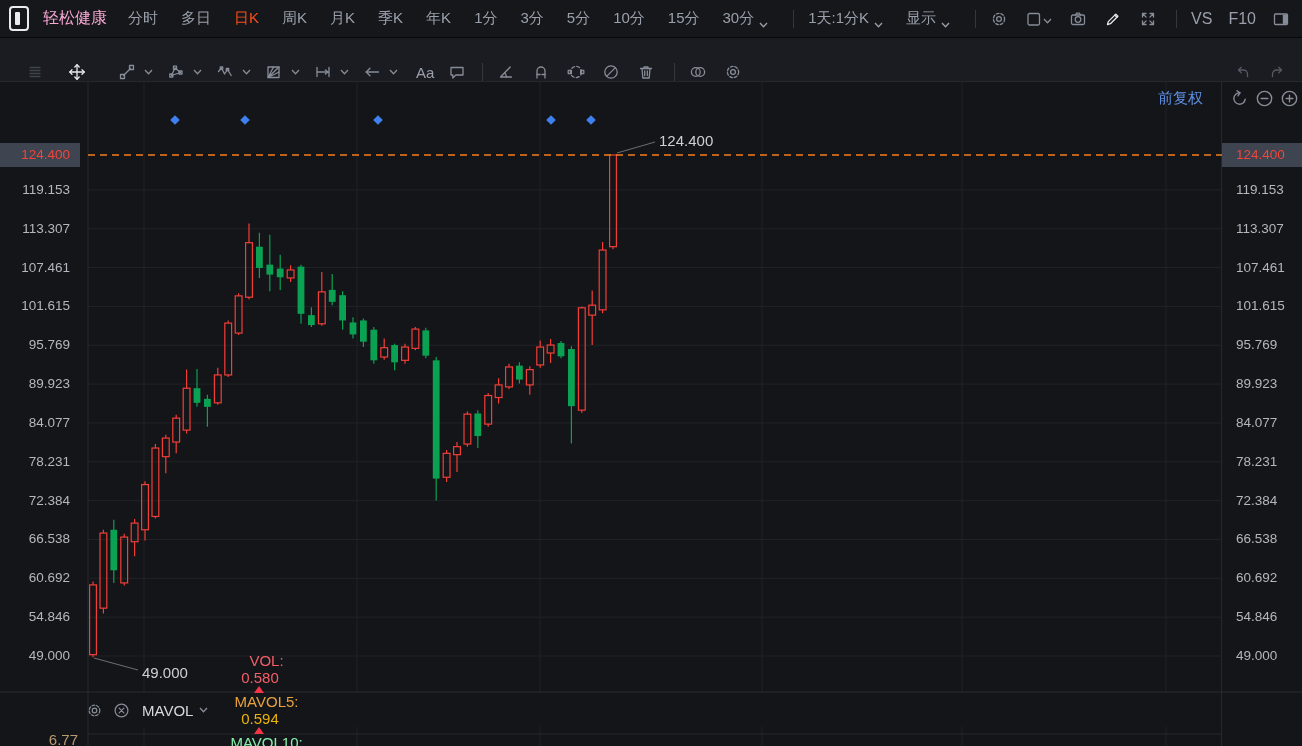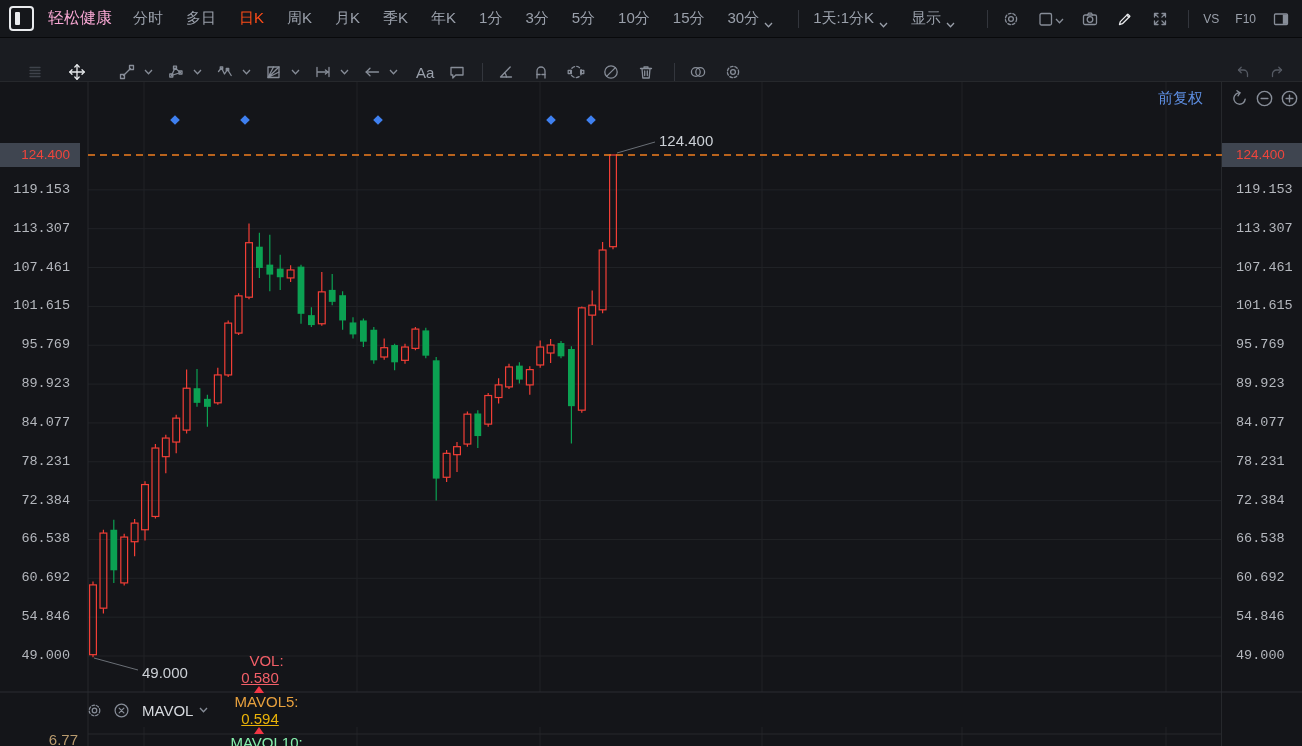--- a/index.html
+++ b/index.html
@@ -14,51 +14,51 @@
   #logo .bar{width:5px;height:13px;background:#e9ebee;margin-left:4px;border-radius:1px;}
   .tbi{display:flex;align-items:center;white-space:nowrap;font-size:15px;color:#9aa0ab;cursor:default;}
   .tbi.sym{color:#f9a8d4;font-size:16px;margin-right:21px;}
   .tbi.per{margin-right:23px;align-items:flex-end;}
   .tbi.active{color:#ff4c18;}
   .tbi .chev{margin-left:5px;display:inline-flex;}
   .vsep{width:1px;height:18px;background:#33363d;margin:0 14px 0 2px;flex:0 0 1px;}
   .spacer{flex:1;}
   .icobtn{display:inline-flex;align-items:center;justify-content:center;color:#878d98;margin-right:17px;cursor:default;}
   .icobtn.white{color:#e8eaed;}
-  .tbtxt{font-size:12px;color:#9aa0ab;margin-right:16px;}
+  .tbtxt{font-size:16px;color:#9aa0ab;margin-right:16px;}
   
   #tb2{position:absolute;left:0;top:38px;width:1302px;height:43px;background:#1a1c21;
        display:flex;align-items:flex-end;border-bottom:1px solid #26282c;}
   #tb2 .icobtn{margin-right:8px;}
   #tb2 .chev{margin-right:14px;display:inline-flex;color:#878d98;}
   #aa{font-size:15px;color:#9aa0ab;margin:0 14px 0 4px;}
   #tb2-right{margin-left:auto;margin-right:14px;display:flex;align-items:center;color:#555a63;}
   #tb2-right .icobtn{color:#555a63;margin-right:2px;margin-left:14px;}
   
   #chart{position:absolute;left:0;top:82px;width:1302px;height:664px;background:#141519;}
   #plot{position:absolute;left:0;top:0;}
   .axcol{position:absolute;top:0;width:80px;height:664px;font-size:13.5px;color:#b4b7bd;}
   #ax-l{left:0;} #ax-r{left:1222px;}
-  .axlab{position:absolute;height:20px;line-height:20px;font-family:Liberation Mono, monospace;}
+  .axlab{position:absolute;height:20px;line-height:20px;}
   #ax-l .axlab{right:10px;}
   #ax-r .axlab{left:14px;}
   .axbadge{position:absolute;left:0;width:100%;height:24px;line-height:24px;background:#3f4550;color:#f0453c;}
   #ax-l .axbadge{text-align:right;}
   #ax-l .axbadge span{margin-right:10px;}
   #ax-r .axbadge span{margin-left:14px;}
   #adjust{position:absolute;top:7px;right:99px;font-size:15px;color:#5d8de0;cursor:pointer;}
   #chart-controls{position:absolute;top:7px;right:3px;display:flex;gap:6px;color:#9aa0aa;}
   
   #ind{position:absolute;left:86px;top:612px;height:32px;display:flex;align-items:center;font-size:15px;}
   #ind .icobtn{margin-right:0;}
   #ind-close{margin-left:10px;}
   #ind-name{color:#d6d9de;margin-left:12px;}
   #ind-chev{margin-left:6px;display:inline-flex;color:#878d98;}
   .ind-lab{margin-left:22px;}
-  .ind-val{margin-left:9px;text-decoration:underline;}
+  .ind-val{margin-left:9px;}
   .tri-up{width:0;height:0;border-left:5px solid transparent;border-right:5px solid transparent;
           border-bottom:7px solid #f23645;margin-left:7px;}
   #vol-max{position:absolute;left:0;top:649px;width:78px;text-align:right;font-size:15px;color:#b99b6e;}
 </style>
 </head>
 <body>
 
 <div id="app">
 
   <div id="tb1">

